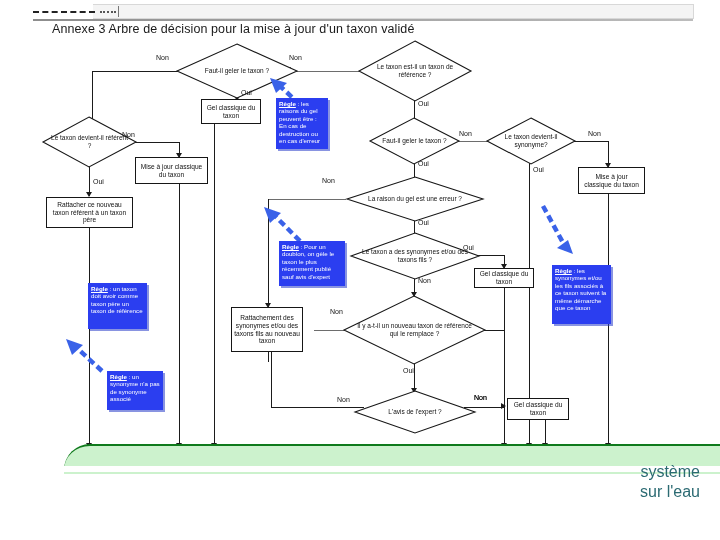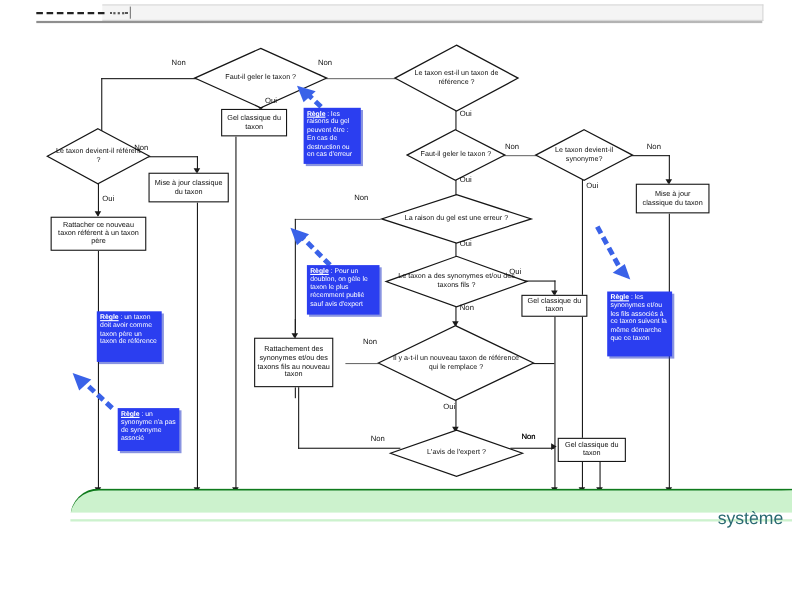--- a/index.html
+++ b/index.html
@@ -26,21 +26,21 @@
     letter-spacing:.1px;white-space:nowrap;}
 
   
   .green-band{position:absolute;left:64px;top:444px;width:656px;height:28px;
     background:#ccf2cd;border-top:2px solid #0f7a1c;
     border-top-left-radius:26px;}
   .green-fade{position:absolute;left:30px;top:466px;width:690px;height:6px;
     background:#ffffff;}
 
   
-  .logo{position:absolute;left:566px;top:462px;width:146px;text-align:right;
+  .logo{position:absolute;left:554px;top:462px;width:146px;text-align:right;
     color:#2b6a72;font-size:16px;line-height:20px;}
   .logo .l1,.logo .l2,.logo .l3{display:block;position:relative;}
   .dot{position:absolute;width:4px;height:4px;border-radius:50%;background:#c09a3e;}
   .dot-i1{left:22px;top:1px;}
   .dot-i2{left:102px;top:1px;}
 
   
   .node{position:absolute;box-sizing:border-box;}
   .box{border:1.2px solid #161616;background:#ffffff;
     display:flex;align-items:center;justify-content:center;text-align:center;
@@ -81,20 +81,21 @@
 <body>
 
 <div id="stage">
 
   <div class="hdr-box"></div>
   <div class="hdr-dash"></div>
   <div class="hdr-dots"></div>
   <div class="hdr-tick"></div>
   <div class="hdr-rule"></div>
 
+  <div class="title">Annexe 3 Arbre de décision pour la mise à jour d'un taxon validé</div>
 
   <div class="ln lnv" style="left:414px;top:100px;height:24px;"></div>
   <div class="arrow-d" style="left:411px;top:121px;"></div>
 
   <div class="ln lnh ln-gray" style="left:286px;top:71px;width:75px;"></div>
   <div class="arrow-l" style="left:286px;top:67px;"></div>
 
   <div class="ln lnh" style="left:92px;top:71px;width:96px;"></div>
   <div class="ln lnv" style="left:92px;top:71px;height:54px;"></div>
   <div class="arrow-d" style="left:89px;top:122px;"></div>
@@ -329,15 +330,16 @@
 
   <div class="note" style="left:552px;top:265px;width:59px;height:59px;">
     <u>Règle</u><span> : les synonymes et/ou les fils associés à ce taxon suivent la même démarche que ce taxon</span>
   </div>
 
   <div class="green-band"></div>
   <div class="green-fade"></div>
 
   <div class="logo">
     <span class="l1">système</span>
+    <span class="l3">sur l'eau</span>
   </div>
 
 </div>
 
 </body></html>

